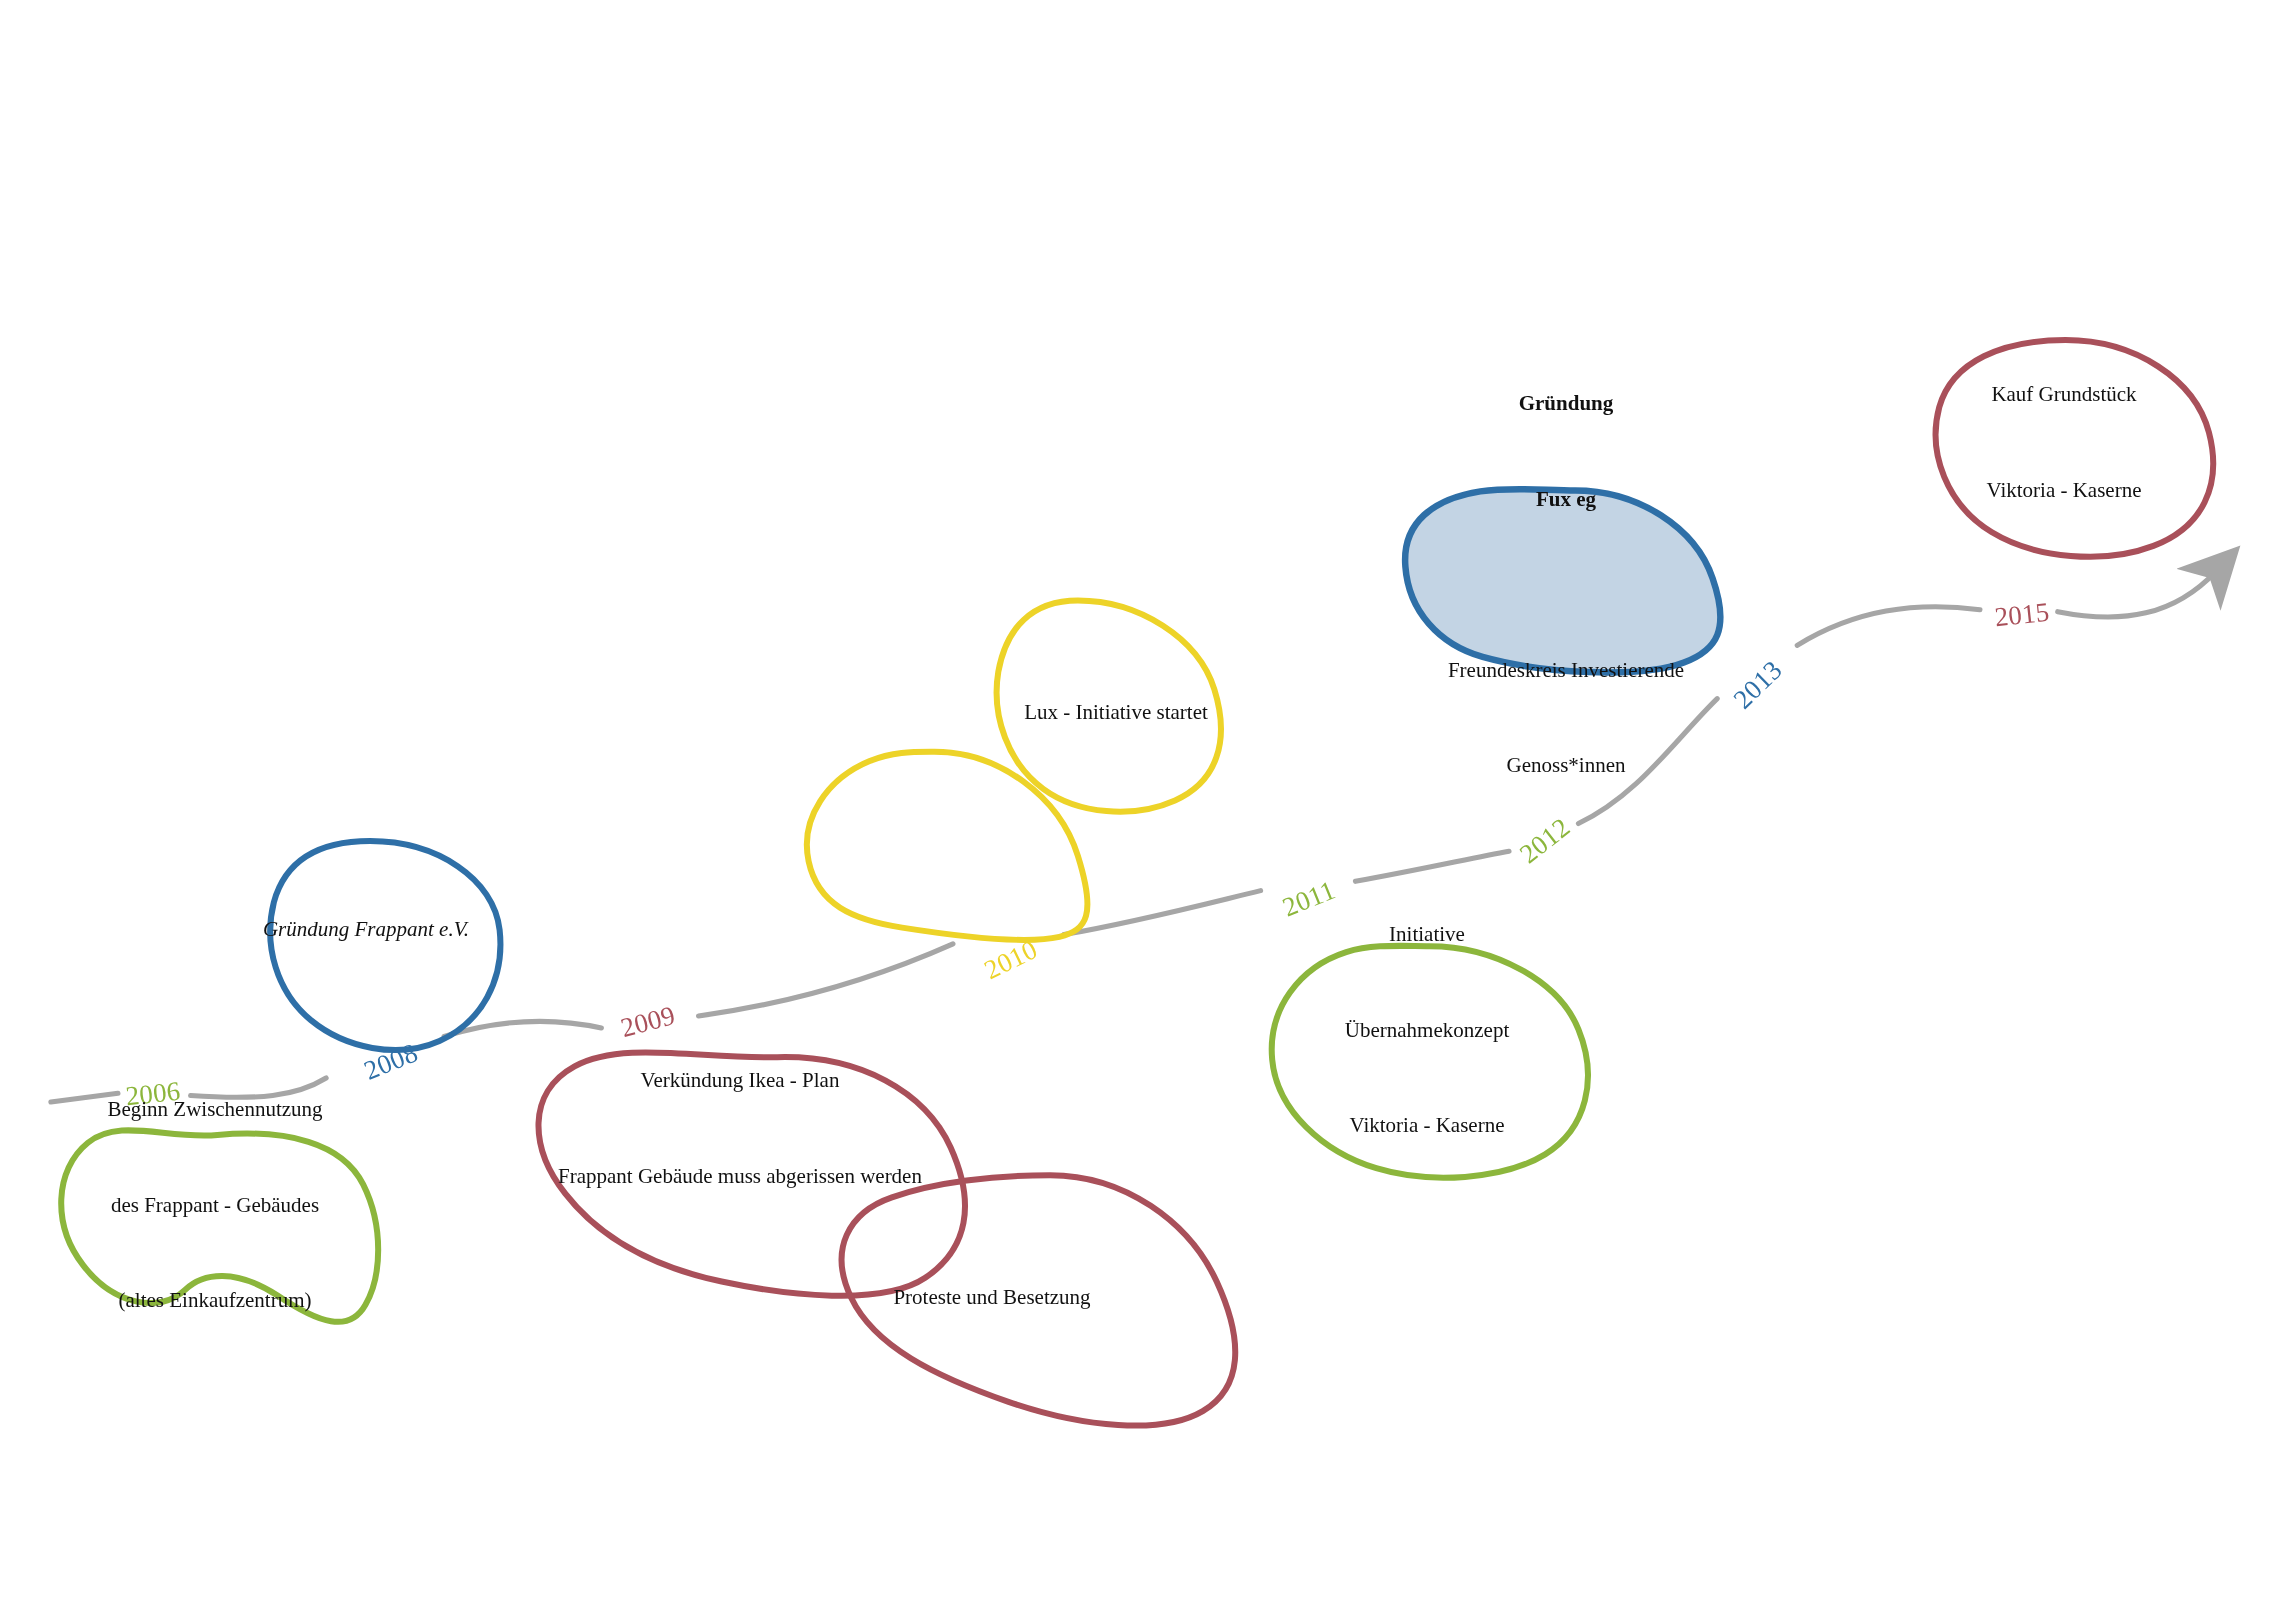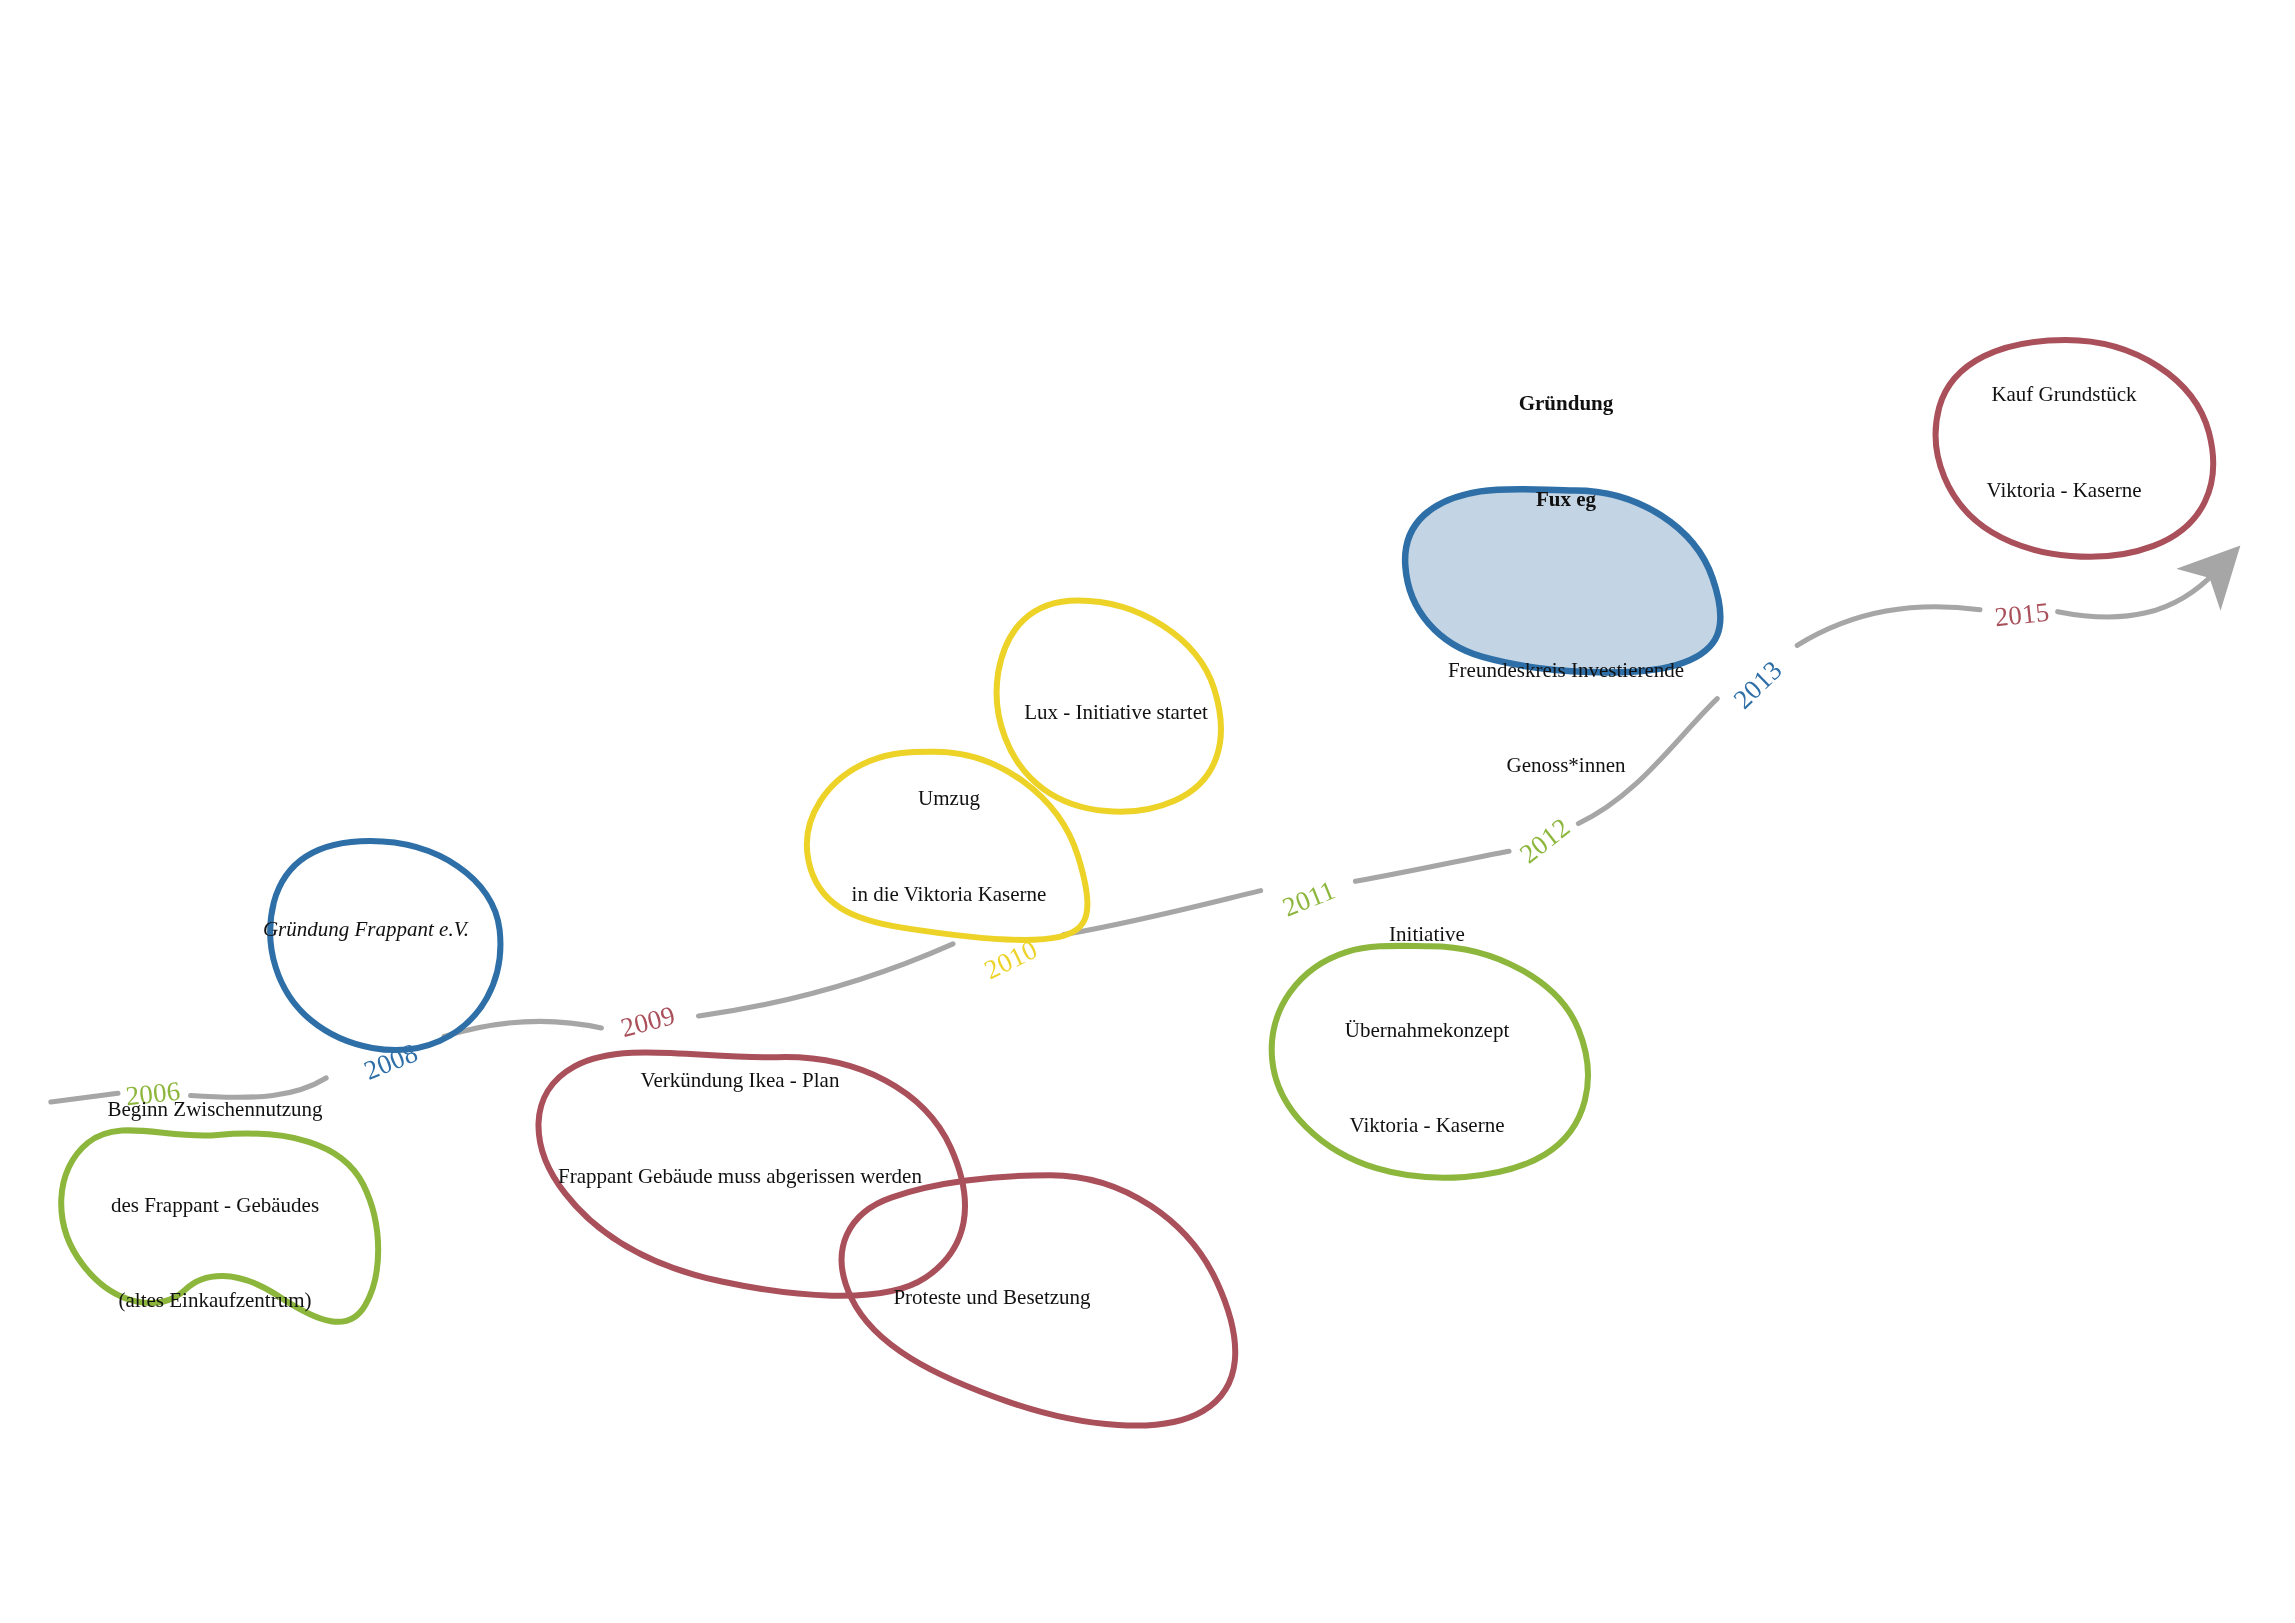--- a/index.html
+++ b/index.html
@@ -177,24 +177,20 @@
 
   <div class="bubble-text t-red" style="left:740px;top:1129px;">
     <span class="ln">Verkündung Ikea - Plan</span>
     <span class="ln">Frappant Gebäude muss abgerissen werden</span>
   </div>
 
   <div class="bubble-text t-red" style="left:992px;top:1298px;text-align:center;">
     <span class="ln">Proteste und Besetzung</span>
   </div>
 
-  <div class="bubble-text t-yellow" style="left:949px;top:847px;">
-    <span class="ln">Umzug</span>
-    <span class="ln">in die Viktoria Kaserne</span>
-  </div>
 
   <div class="bubble-text t-yellow" style="left:1088px;top:713px;margin-left:28px;">
     <span class="ln">Lux - Initiative startet</span>
   </div>
 
   <div class="bubble-text t-green" style="left:1427px;top:1030px;">
     <span class="ln">Initiative</span>
     <span class="ln">Übernahmekonzept</span>
     <span class="ln">Viktoria - Kaserne</span>
   </div>

